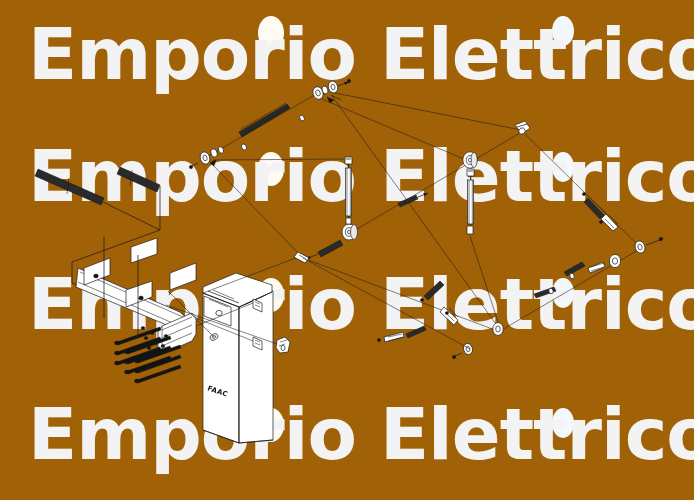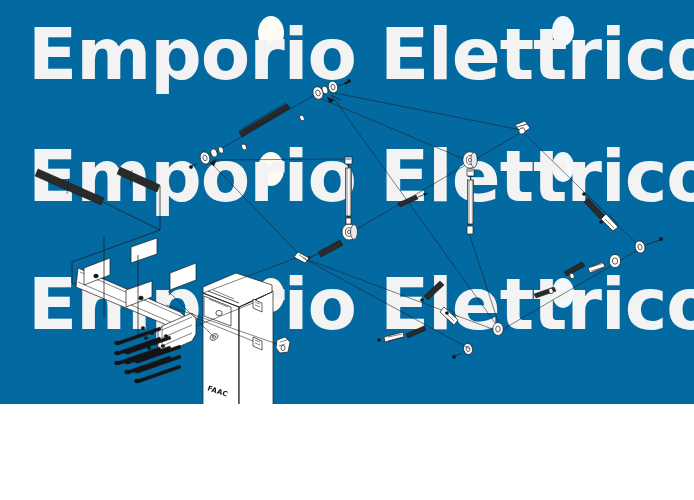--- a/index.html
+++ b/index.html
@@ -7,22 +7,22 @@
     margin: 0;
     padding: 0;
     background: #ffffff;
   }
   body {
     font-family: "Liberation Sans", sans-serif;
   }
   #page {
     position: relative;
     width: 694px;
-    height: 404px;
-    background: #0369a1;
+    height: 500px;
+    background: #a16207;
     overflow: hidden;
   }
   
   #watermark-layer {
     position: absolute;
     inset: 0;
     z-index: 1;
     pointer-events: none;
     overflow: hidden;
   }

